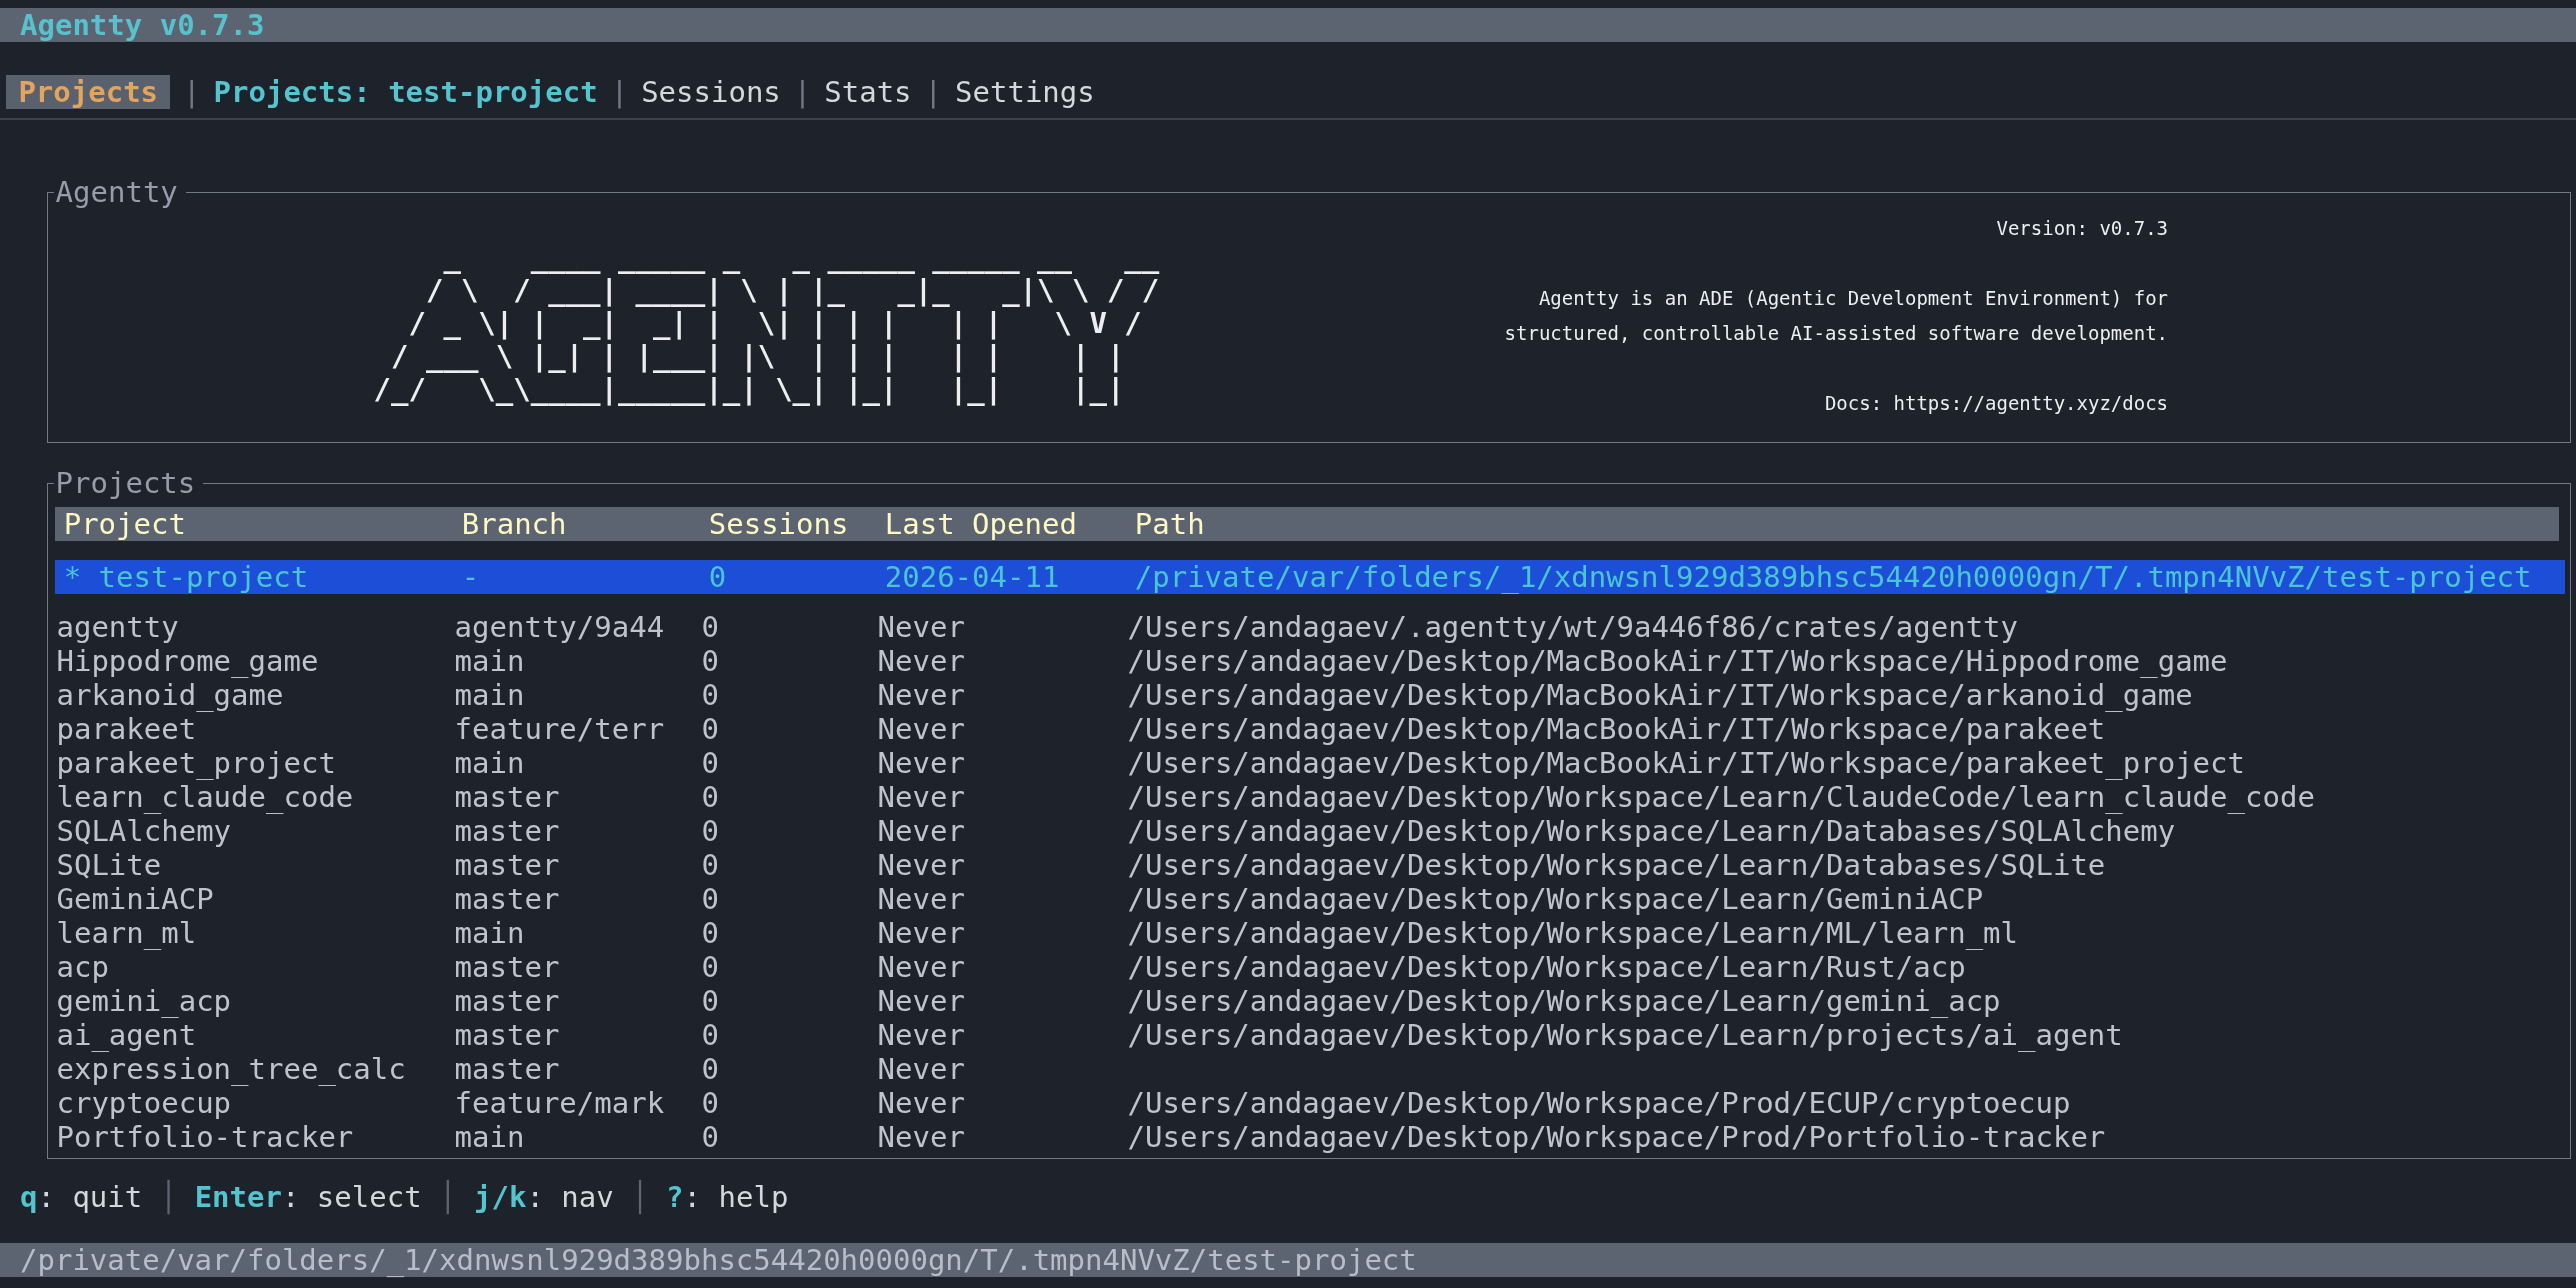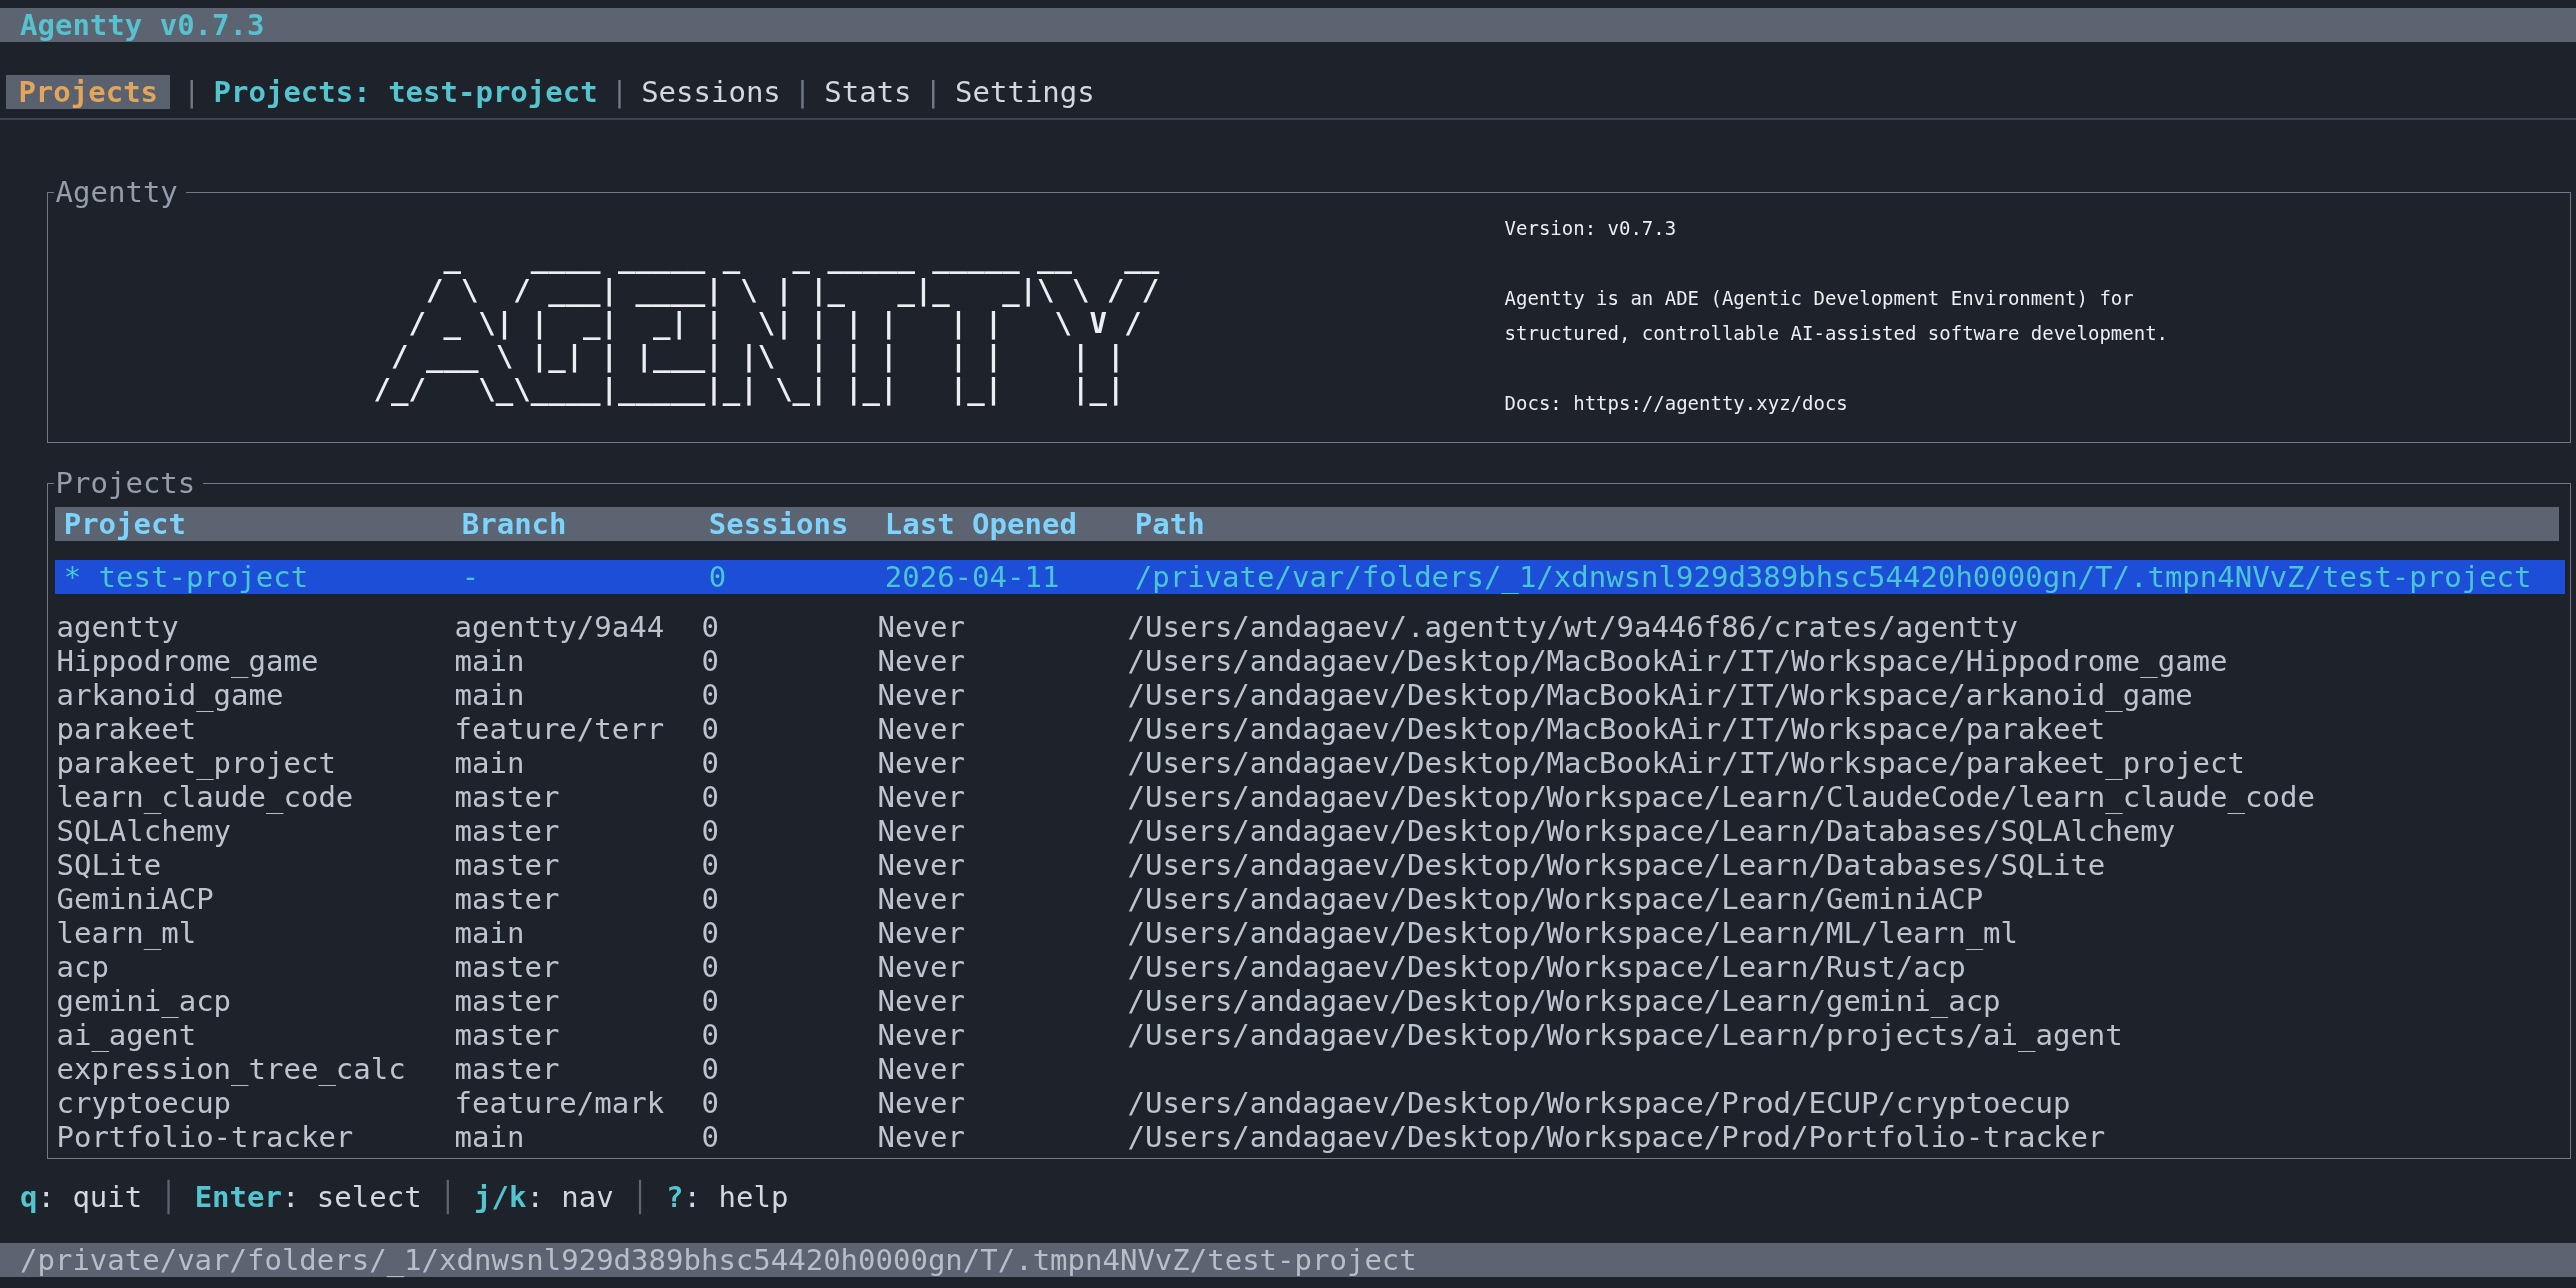--- a/index.html
+++ b/index.html
@@ -1,20 +1,20 @@
 <!DOCTYPE html>
 <html style="font-size:13px"><head>
 <meta charset="utf-8">
 <style>
   html,body{margin:0;padding:0;background:#14171e;}
   #screen{
     position:relative;width:2576px;height:1288px;overflow:hidden;
     background:#1e222b;
     font-family:"DejaVu Sans Mono","Liberation Mono",monospace;
-    font-size:29px;color:#bdc4ce;
+    font-size:29px;color:#bdc4ce;text-align:right;
   }
   
   .topbar{position:absolute;left:0;top:8px;width:2576px;height:34px;background:#5c6472;}
   .topbar .title{position:absolute;left:20px;top:0;line-height:34px;font-weight:bold;color:#57c2cd;white-space:pre;}
   
   .tabs{position:absolute;left:6.4px;top:75px;height:34px;display:flex;align-items:center;white-space:pre;}
   .tab{line-height:34px;color:#d3d8de;}
   .tab.active{background:#59616f;color:#e3a45b;font-weight:bold;padding:0 12px;}
   .tab.accent{color:#54c4cf;font-weight:bold;}
   .tabsep{color:#6f7886;margin:0 13px;}
@@ -27,21 +27,21 @@
   
   .ascii-art{position:absolute;left:326px;top:48px;margin:0;font-family:inherit;font-size:29px;line-height:33px;font-weight:bold;color:#eceef2;white-space:pre;}
   .version-block{position:absolute;left:1457px;top:17.7px;margin:0;font-family:inherit;font-size:19px;line-height:35px;color:#eceef2;white-space:pre;}
   
   .hdr-band{position:absolute;left:7.2px;top:22.5px;width:2504px;height:34px;background:#5c6472;}
   .sel-band{position:absolute;left:7.2px;top:76px;width:2510px;height:34px;background:#1d4ed8;overflow:hidden;}
   .trow{position:relative;height:34px;line-height:34px;white-space:pre;overflow:hidden;}
   .rows{position:absolute;left:0;top:126px;width:100%;}
   .cell{position:absolute;top:0;line-height:34px;white-space:pre;}
   .c-project{left:8.9px;} .c-branch{left:407px;} .c-sessions{left:654px;} .c-opened{left:830px;} .c-path{left:1080px;}
-  .hdr-band .cell{color:#7dd3fc;font-weight:bold;}
+  .hdr-band .cell{color:#fef9c3;font-weight:normal;}
   .sel-band .cell{color:#49c6d3;}
   
   .helpbar{position:absolute;left:20px;top:1180px;height:34px;line-height:34px;white-space:pre;color:#d3d8de;}
   .helpbar .hkey{color:#54c4cf;font-weight:bold;}
   .helpbar .hsep{color:#5d6573;}
   .statusbar{position:absolute;left:0;top:1243px;width:2576px;height:34px;background:#5c6472;}
   .statusbar .spath{position:absolute;left:20px;top:0;line-height:34px;color:#b7bec8;white-space:pre;}
 </style>
 </head>
 <body>

